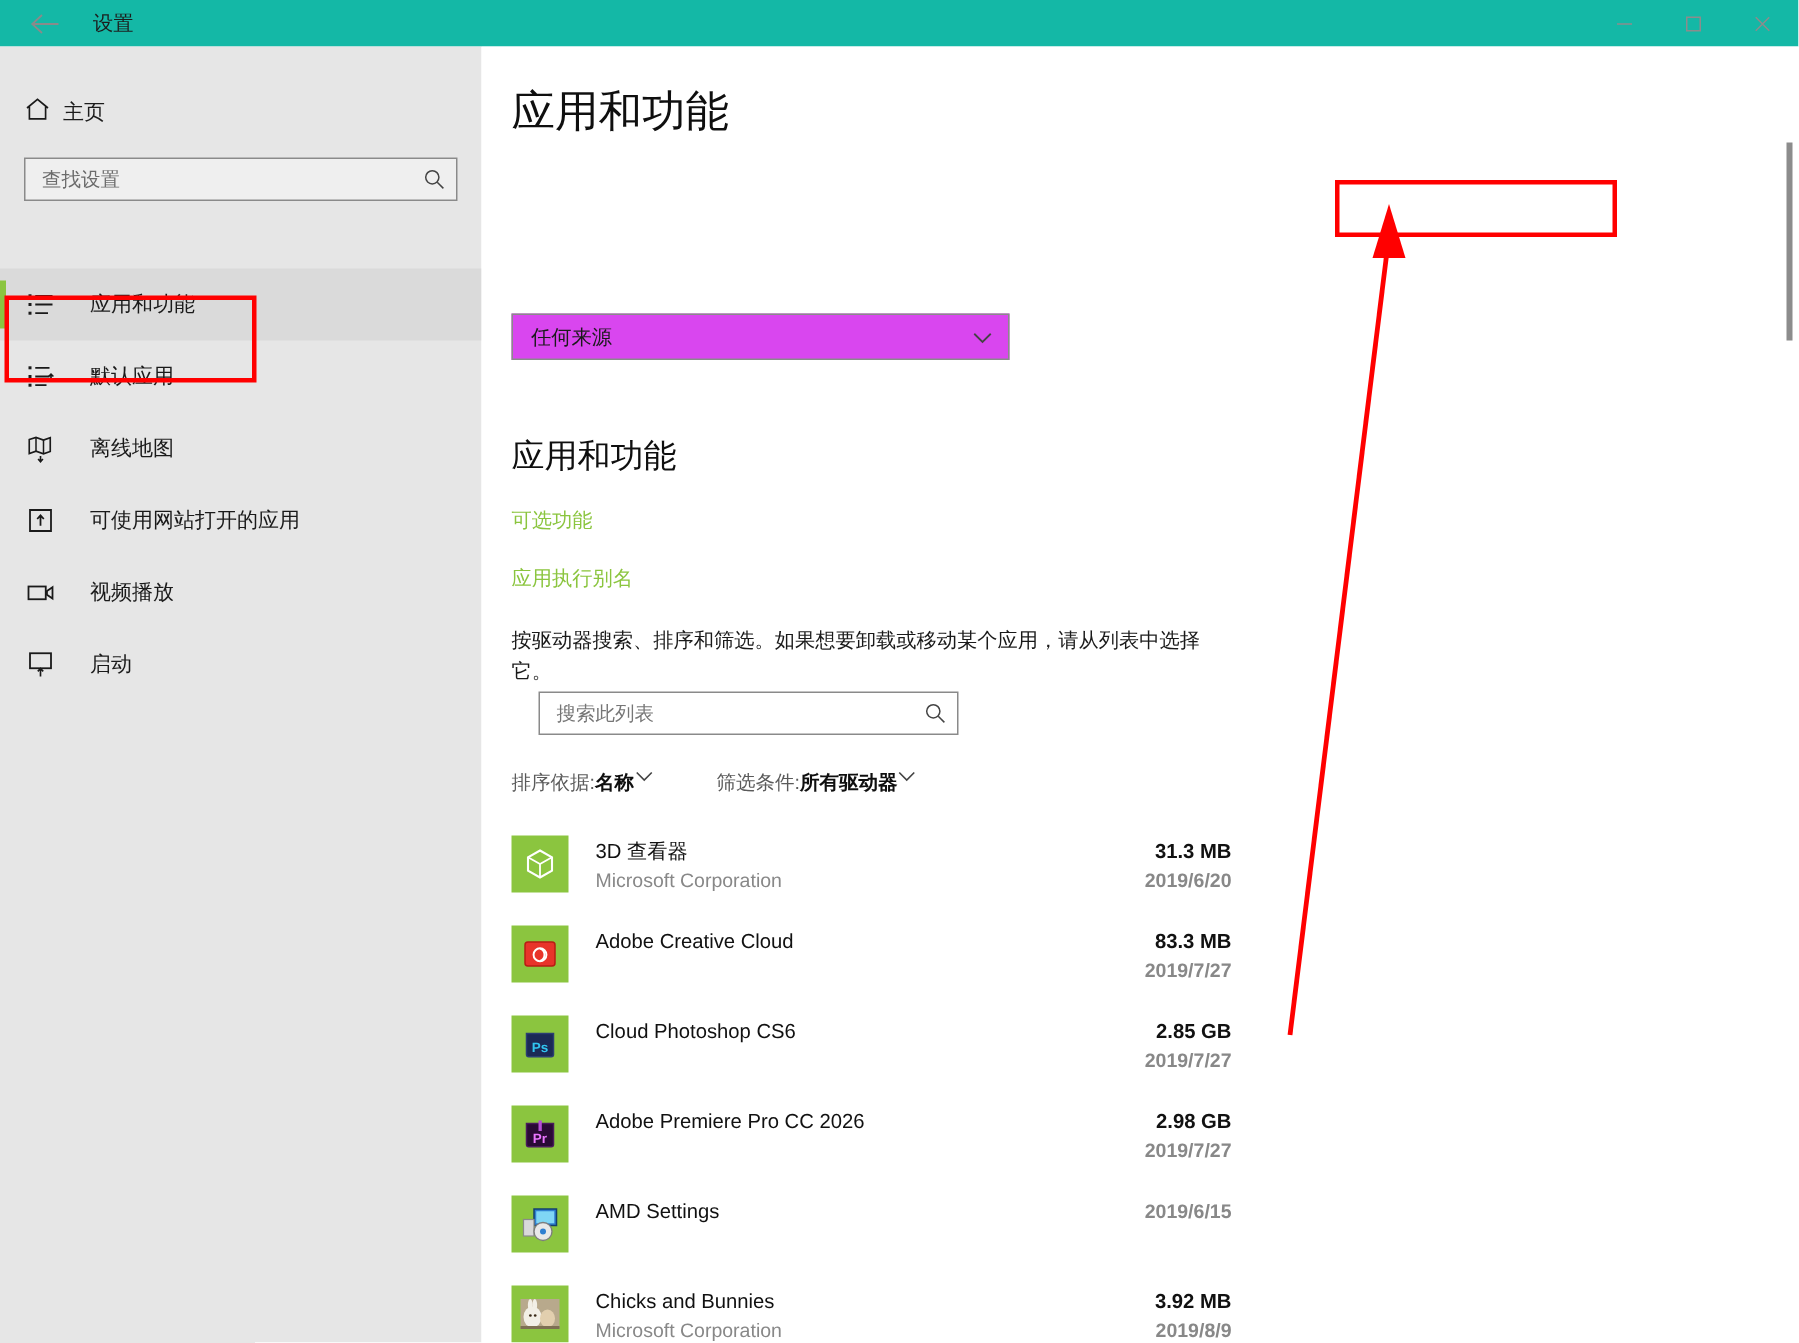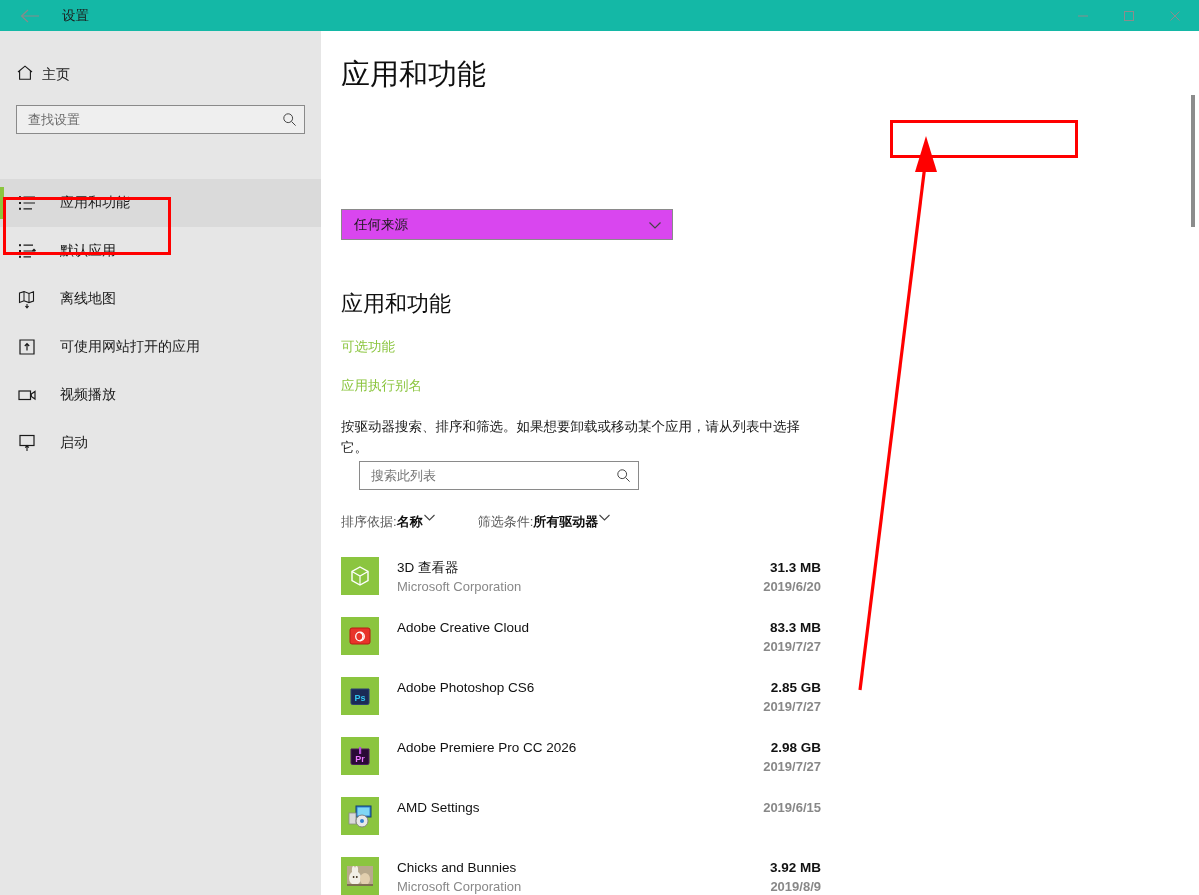--- a/index.html
+++ b/index.html
@@ -398,21 +398,21 @@
       </div>
 
       <div class="app-row">
         <div class="app-icon">
           <svg width="26" height="26" viewBox="0 0 26 26">
             <path d="M4 6 H22 V20 A1.5 1.5 0 0 1 20.5 21.5 H5.5 A1.5 1.5 0 0 1 4 20 Z" fill="#1b2a56" stroke="#2b3e73" stroke-width="1"></path>
             <text x="13" y="18" font-family="Liberation Sans, sans-serif" font-size="9" font-weight="bold" fill="#31c5f0" text-anchor="middle">Ps</text>
           </svg>
         </div>
         <div class="app-texts">
-          <div class="app-name">Adobe Photoshop CS6</div>
+          <div class="app-name">Cloud Photoshop CS6</div>
           <div class="app-pub"></div>
         </div>
         <div class="app-meta">
           <div class="app-size">2.85 GB</div>
           <div class="app-date">2019/7/27</div>
         </div>
       </div>
 
       <div class="app-row">
         <div class="app-icon">

